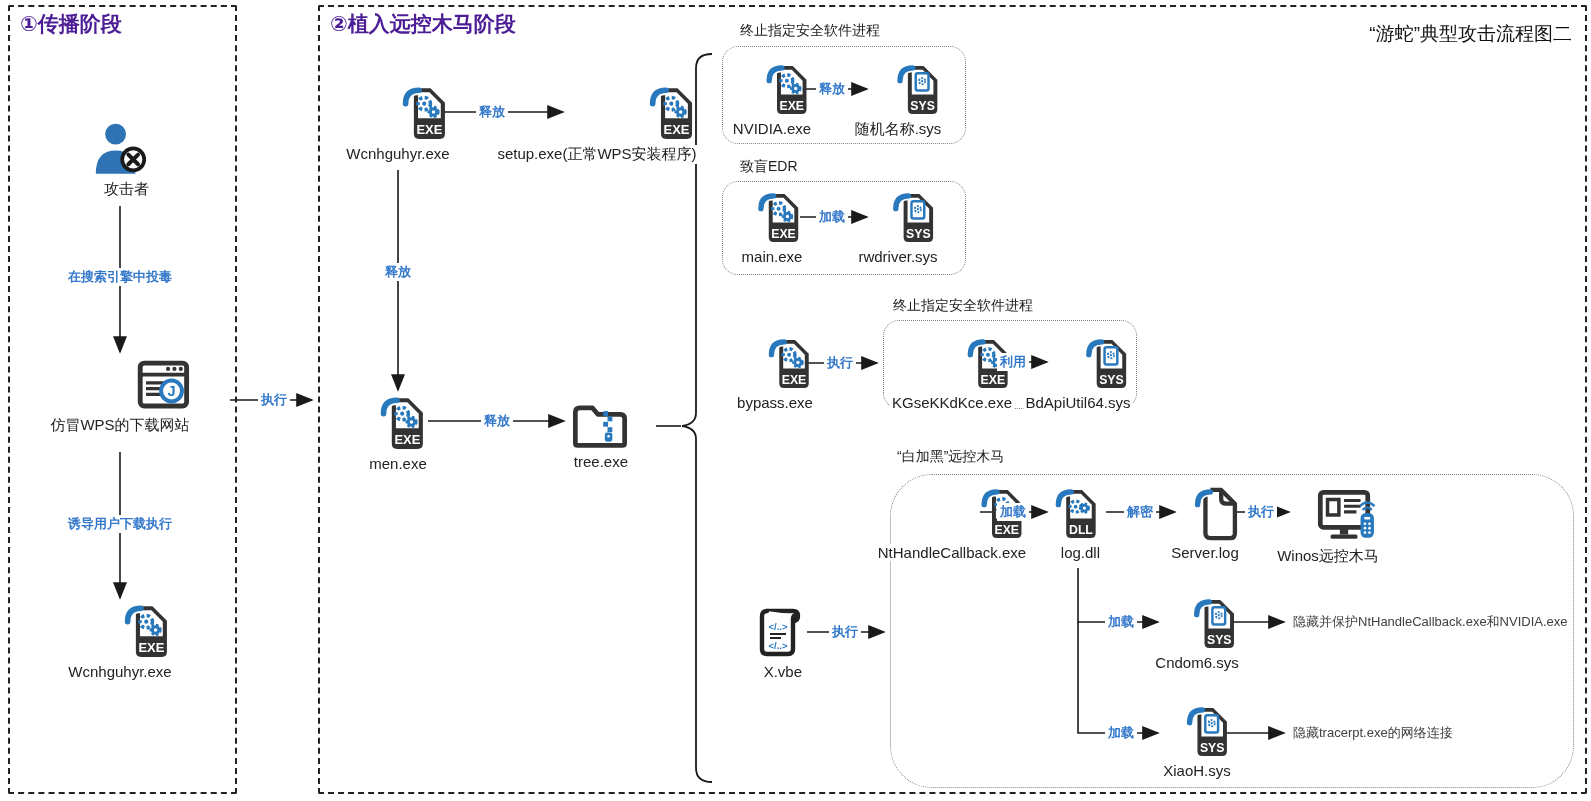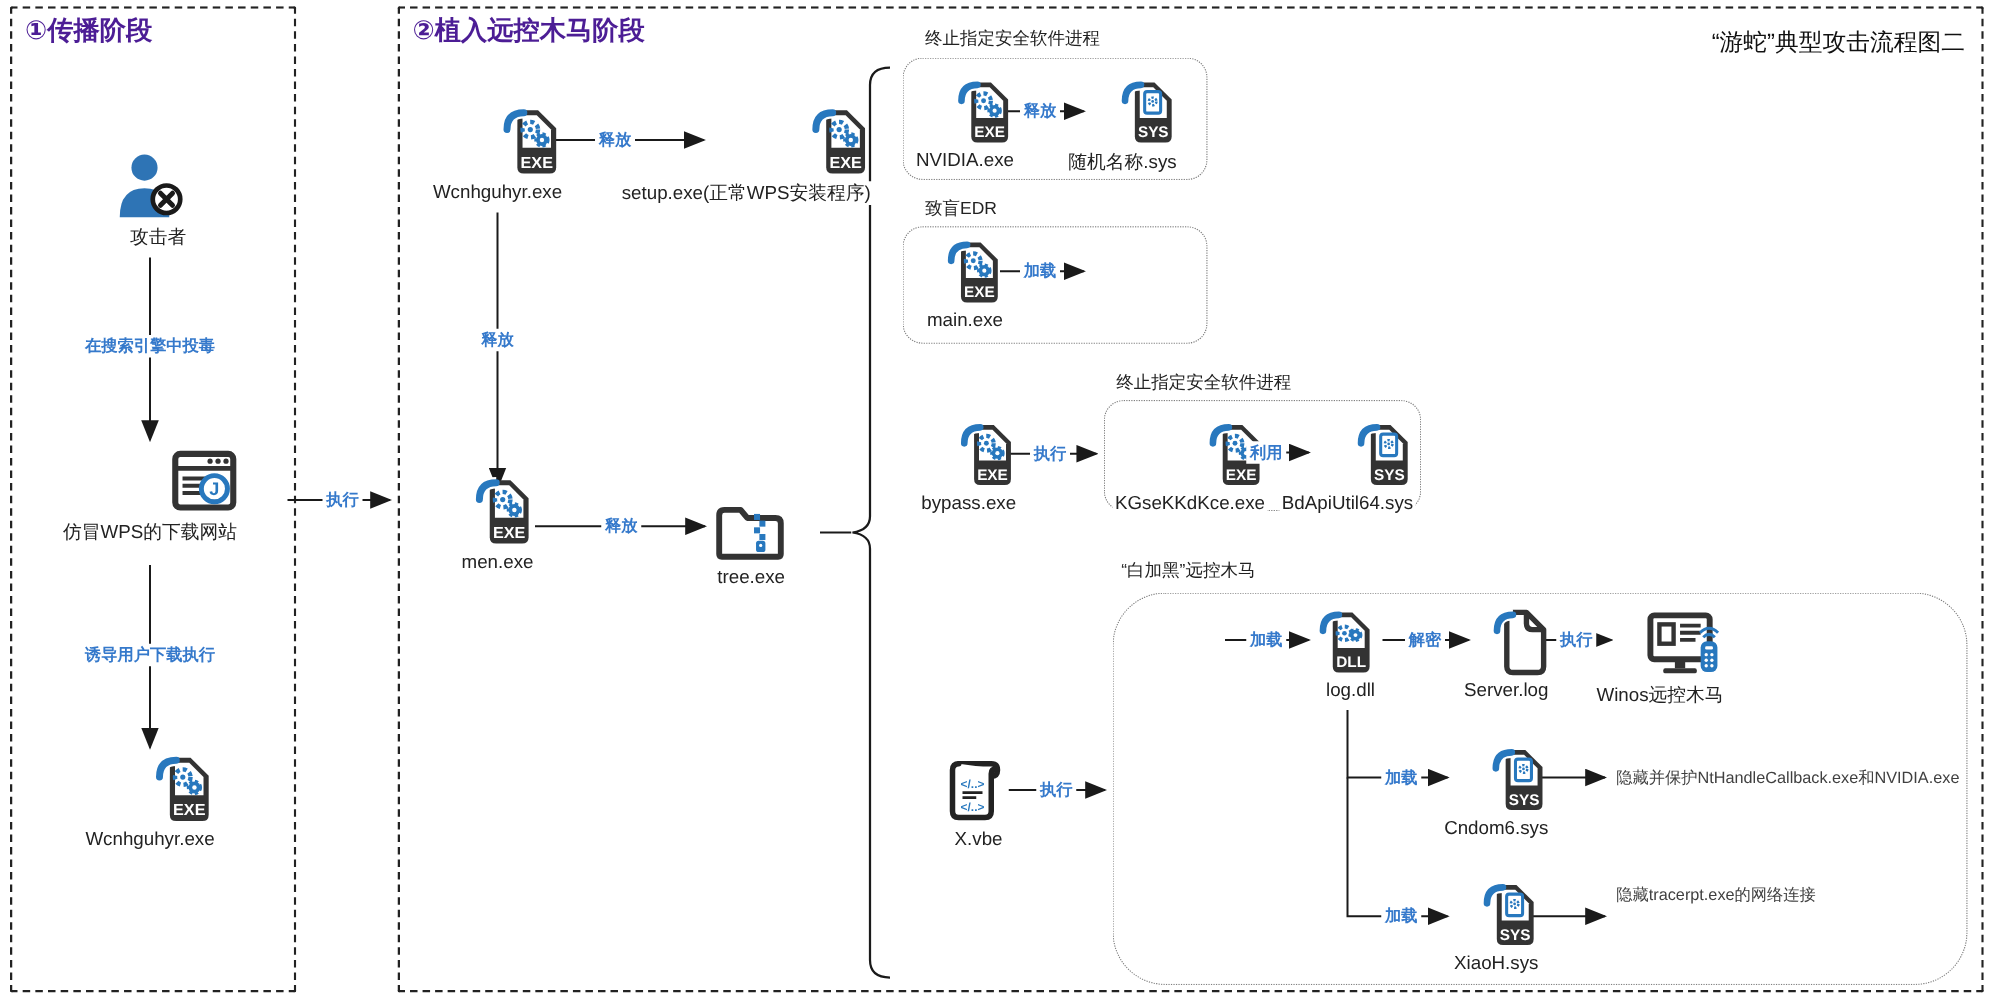--- a/index.html
+++ b/index.html
@@ -191,21 +191,21 @@
   <span class="elabel" style="left:840px;top:363px">执行</span>
   <span class="elabel" style="left:1013px;top:362px">利用</span>
   <span class="elabel" style="left:1013px;top:512px">加载</span>
   <span class="elabel" style="left:1140px;top:512px">解密</span>
   <span class="elabel" style="left:1261px;top:512px">执行</span>
   <span class="elabel" style="left:845px;top:632px">执行</span>
   <span class="elabel" style="left:1121px;top:622px">加载</span>
   <span class="elabel" style="left:1121px;top:733px">加载</span>
 
   <div class="outcome" style="left:1293px;top:622px">隐藏并保护NtHandleCallback.exe和NVIDIA.exe</div>
-  <div class="outcome" style="left:1293px;top:716px">隐藏tracerpt.exe的网络连接</div>
+  <div class="outcome" style="left:1293px;top:733px">隐藏tracerpt.exe的网络连接</div>
 
   <div class="node" style="left:120px;top:122px">
     <svg class="ic" width="62" height="55" viewBox="0 0 56 50">
         <use href="#sym-attacker"></use>
       </svg>
     <div class="nlabel">攻击者</div>
   </div>
 
   <div class="node" style="left:120px;top:355px">
     <svg class="ic" width="56" height="58" viewBox="0 0 48 50">
@@ -228,21 +228,21 @@
     <div class="nlabel">Wcnhguhyr.exe</div>
   </div>
 
   <div class="node" style="left:597px;top:84px">
     <svg class="ic" width="50" height="58" viewBox="0 0 48 56">
         <use href="#sym-exe"></use>
       </svg>
     <div class="nlabel">setup.exe(正常WPS安装程序)</div>
   </div>
 
-  <div class="node" style="left:398px;top:380px">
+  <div class="node" style="left:398px;top:394px">
     <svg class="ic" width="50" height="58" viewBox="0 0 48 56">
         <use href="#sym-exe"></use>
       </svg>
     <div class="nlabel">men.exe</div>
   </div>
 
   <div class="node" style="left:600px;top:398px">
     <svg class="ic" width="60" height="52" viewBox="0 0 56 48">
         <use href="#sym-folder"></use>
       </svg>
@@ -263,20 +263,26 @@
     <div class="nlabel">随机名称.sys</div>
   </div>
 
   <div class="node" style="left:772px;top:190px">
     <svg class="ic" width="48" height="55" viewBox="0 0 48 56">
         <use href="#sym-exe"></use>
       </svg>
     <div class="nlabel">main.exe</div>
   </div>
 
+  <div class="node" style="left:898px;top:190px">
+    <svg class="ic" width="48" height="55" viewBox="0 0 48 56">
+        <use href="#sym-sys"></use>
+      </svg>
+    <div class="nlabel">rwdriver.sys</div>
+  </div>
 
   <div class="node" style="left:775px;top:336px">
     <svg class="ic" width="48" height="55" viewBox="0 0 48 56">
         <use href="#sym-exe"></use>
       </svg>
     <div class="nlabel">bypass.exe</div>
   </div>
 
   <div class="node" style="left:952px;top:336px">
     <svg class="ic" width="48" height="55" viewBox="0 0 48 56">
@@ -285,20 +291,26 @@
     <div class="nlabel">KGseKKdKce.exe</div>
   </div>
 
   <div class="node" style="left:1078px;top:336px">
     <svg class="ic" width="48" height="55" viewBox="0 0 48 56">
         <use href="#sym-sys"></use>
       </svg>
     <div class="nlabel">BdApiUtil64.sys</div>
   </div>
 
+  <div class="node" style="left:952px;top:486px">
+    <svg class="ic" width="48" height="55" viewBox="0 0 48 56">
+        <use href="#sym-exe"></use>
+      </svg>
+    <div class="nlabel">NtHandleCallback.exe</div>
+  </div>
 
   <div class="node" style="left:1078px;top:486px">
     <svg class="ic" width="48" height="55" viewBox="0 0 48 56">
         <use href="#sym-dll"></use>
       </svg>
     <div class="nlabel">log.dll</div>
   </div>
 
   <div class="node" style="left:1205px;top:486px">
     <svg class="ic" width="48" height="55" viewBox="0 0 48 56">

